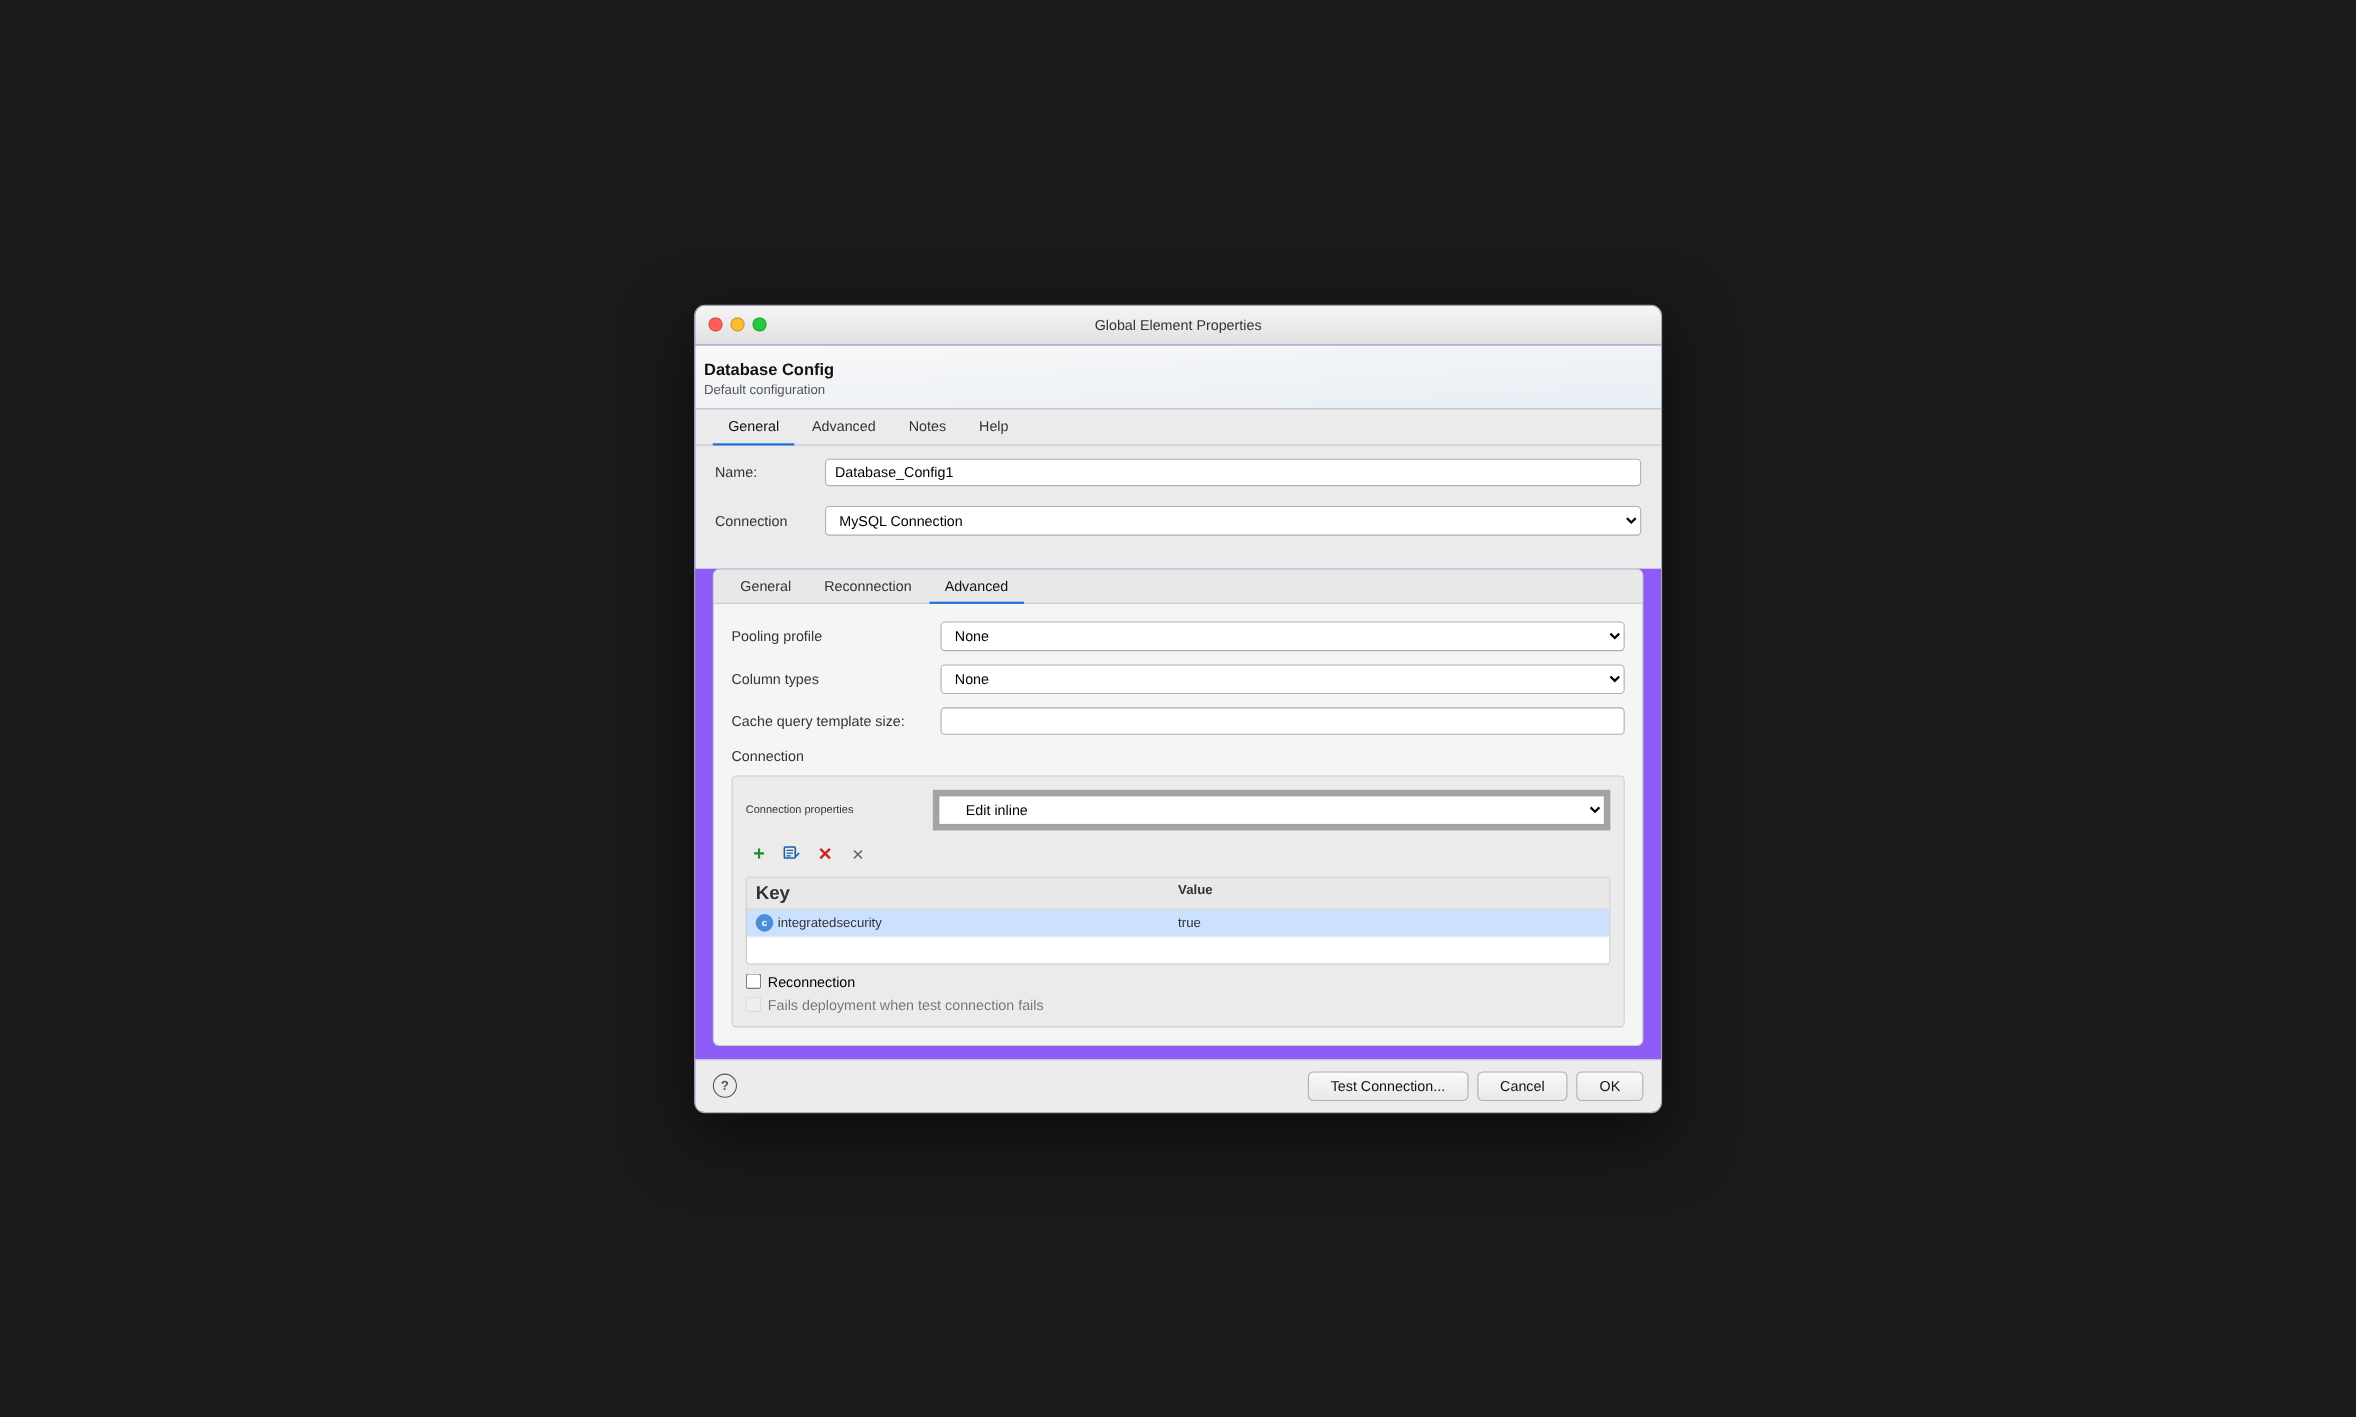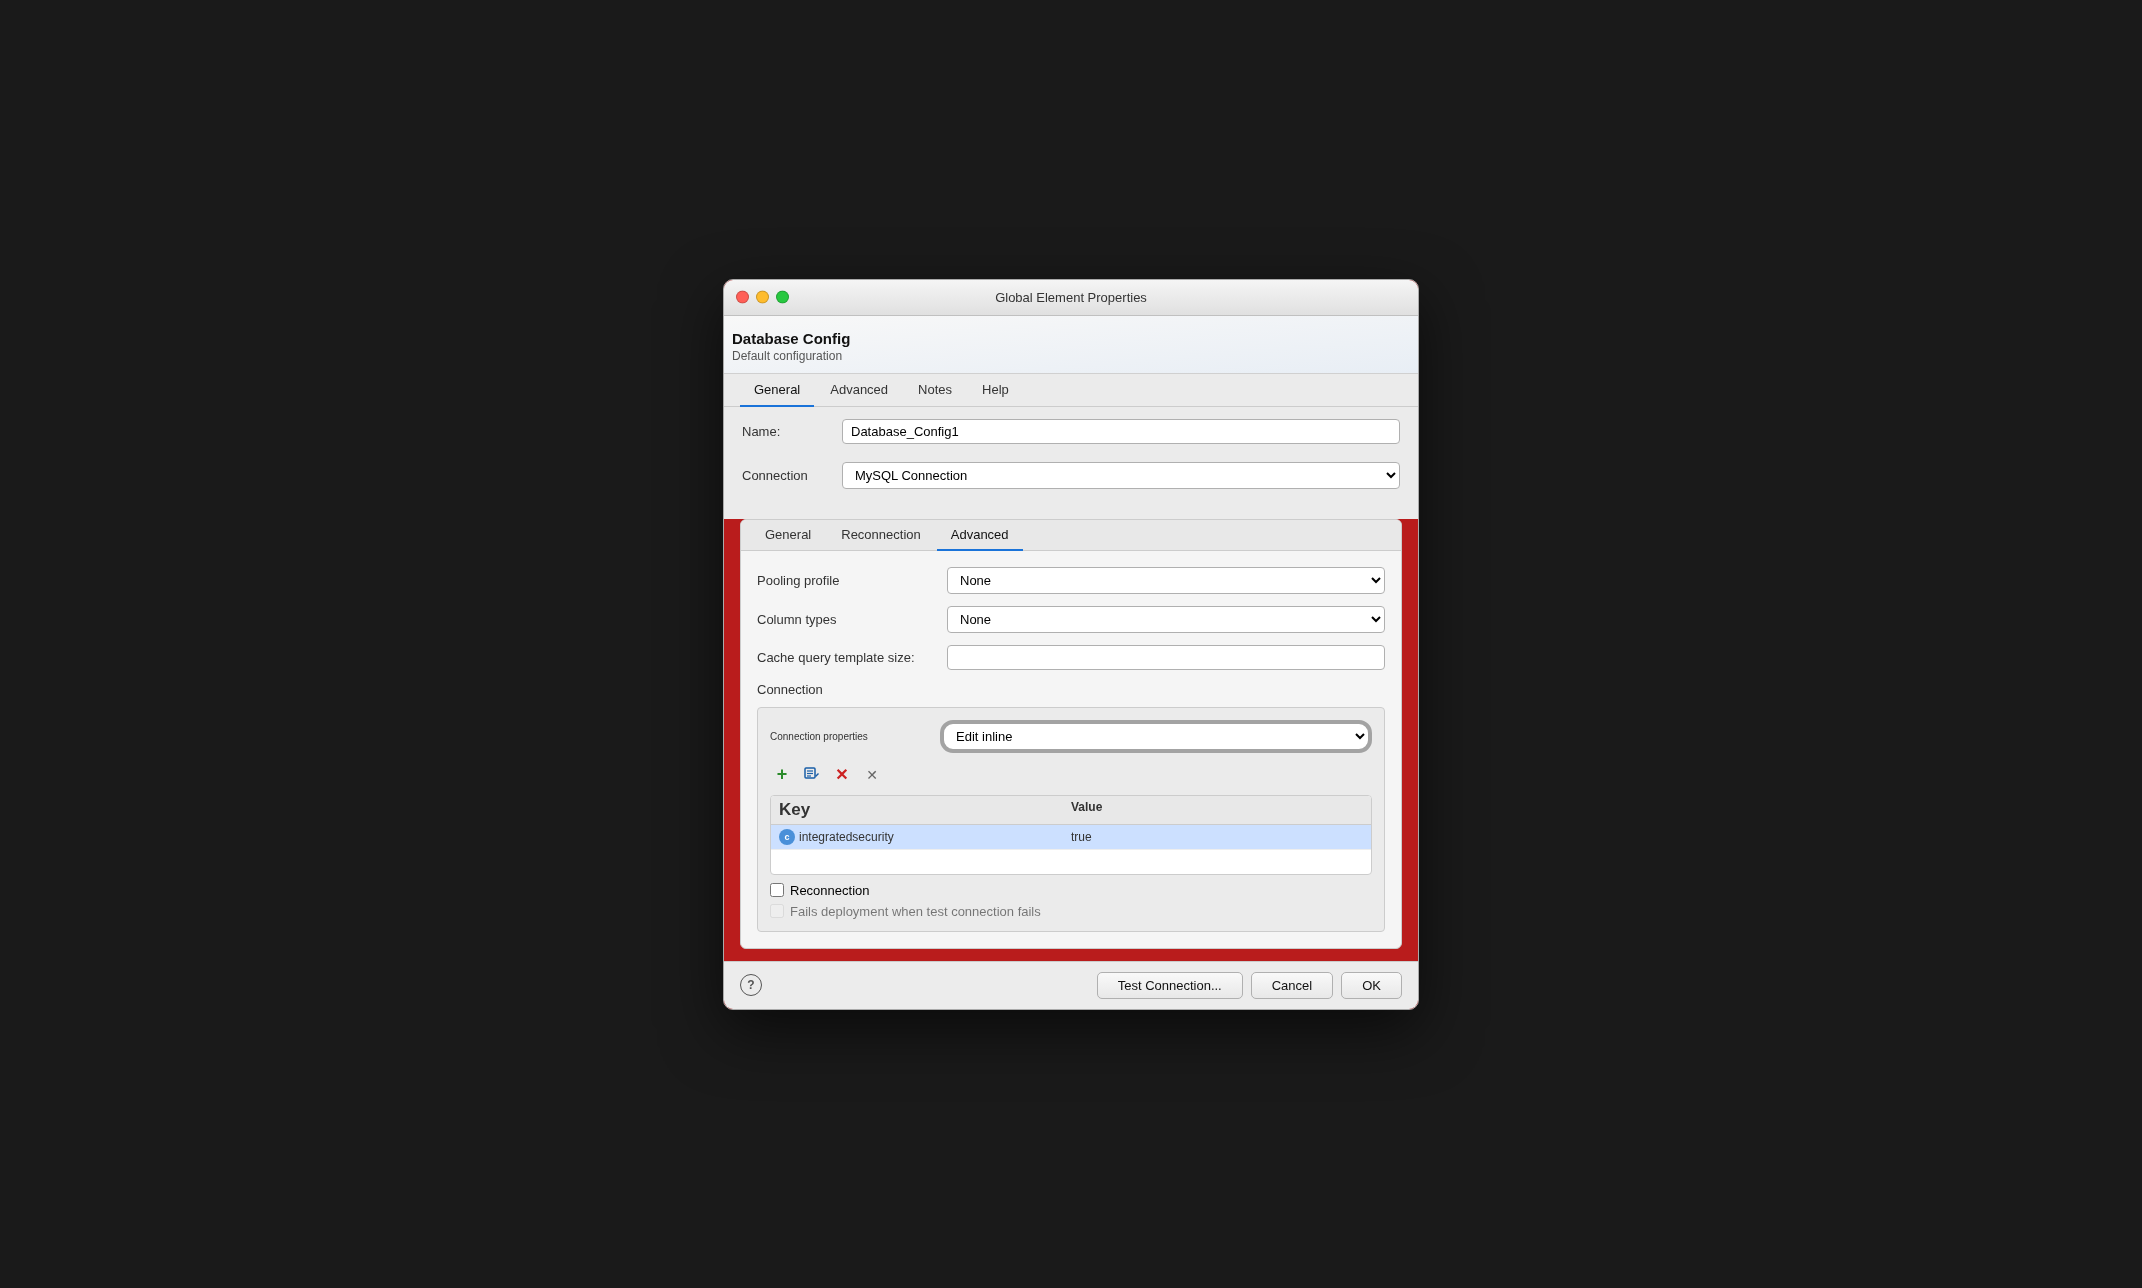--- a/index.html
+++ b/index.html
@@ -7,22 +7,22 @@
       background: #1a1a1a;
       display: flex;
       justify-content: center;
       align-items: center;
       min-height: 100vh;
       font-family: -apple-system, BlinkMacSystemFont, 'Helvetica Neue', Arial, sans-serif;
       font-size: 13px;
     }
 
     .dialog {
-      width: 696px;
-      background: #b91c1c;
+      width: 880px;
+      background: #8b5cf6;
       border-radius: 10px;
       box-shadow: 0 20px 60px rgba(0,0,0,0.6);
       overflow: hidden;
       border: 1px solid #aaa;
     }
 
     .title-bar {
       background: linear-gradient(to bottom, #f5f5f5, #e0e0e0);
       padding: 10px 16px;
       text-align: center;
@@ -227,23 +227,23 @@
     }
 
     .conn-props-label {
       width: 170px;
       font-size: 10px;
       color: #333;
     }
 
     .conn-props-select {
       flex: 1;
-      border: 4px solid #a3a3a3;
-      border-radius: 13px;
-      padding: 4px 8px;
+      border: 6px solid #a3a3a3;
+      border-radius: 0;
+      padding: 4px 20px;
       font-size: 13px;
       background: white;
       appearance: auto;
       outline: none;
     }
 
     .toolbar {
       display: flex;
       gap: 6px;
       margin-bottom: 8px;

